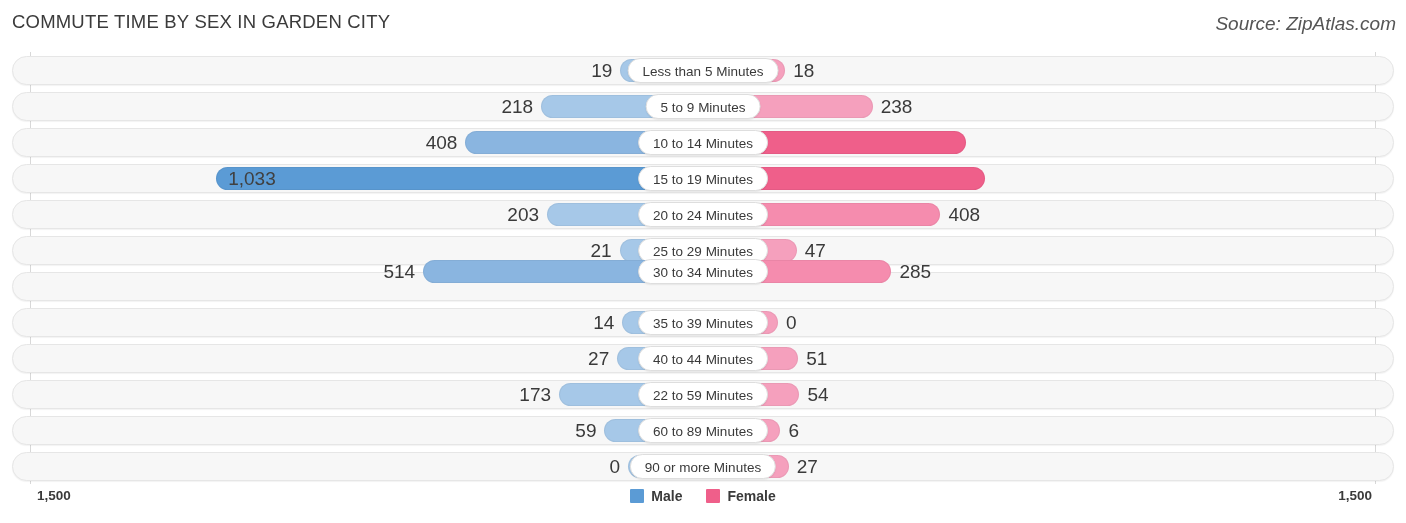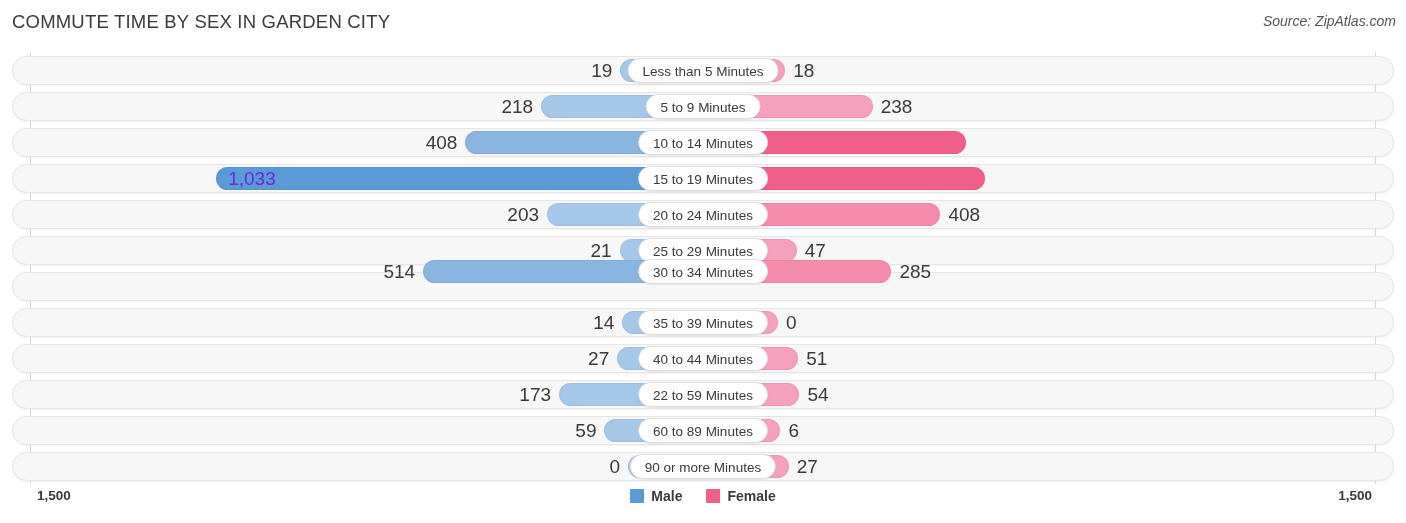--- a/index.html
+++ b/index.html
@@ -26,21 +26,21 @@
     top: 11px;
     font-size: 18.5px;
     color: #3b3b3b;
     letter-spacing: 0.2px;
     white-space: nowrap;
   }
   .chart-source {
     position: absolute;
     right: 10px;
     top: 13px;
-    font-size: 14px;
+    font-size: 19px;
     font-style: italic;
     color: #555555;
     white-space: nowrap;
   }
   
   .plot {
     position: absolute;
     left: 0;
     top: 52px;
     width: 1406px;
@@ -98,21 +98,21 @@
     color: #3a3a3a;
     white-space: nowrap;
   }
   .val.male-out {
     text-align: right;
   }
   .val.female-out {
     text-align: left;
   }
   .val.inside {
-    color: #6d28d9;
+    color: #404040;
     text-align: left;
   }
   .cat-label {
     position: absolute;
     top: 2px;
     height: 25px;
     line-height: 25px;
     background: #ffffff;
     border: 1px solid #dedede;
     border-radius: 13px;

